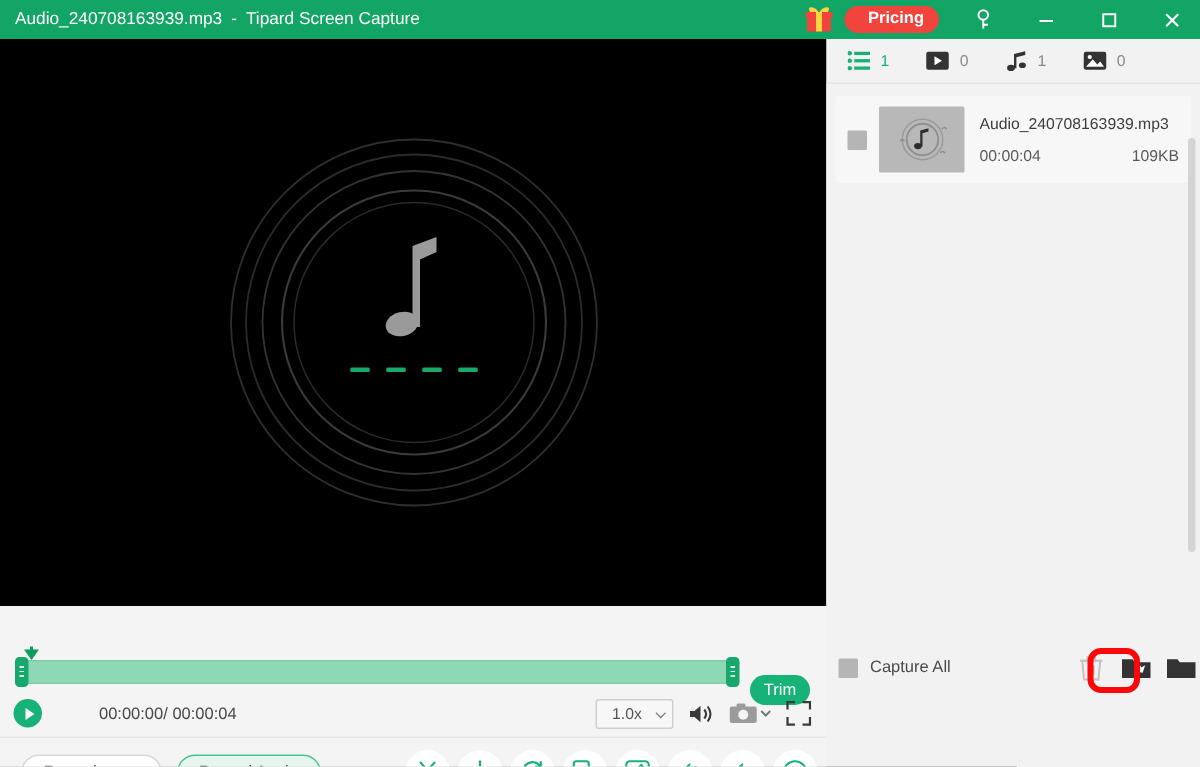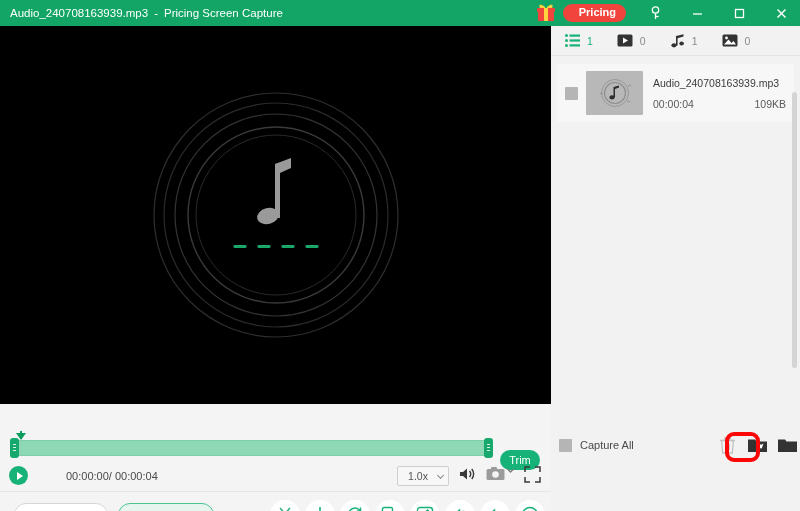--- a/index.html
+++ b/index.html
@@ -94,21 +94,21 @@
     background: #16b277; display: flex; align-items: center; justify-content: center;
     cursor: pointer; flex: none;
   }
   .play-btn::after {
     content: ""; width: 0; height: 0;
     border-left: 6px solid #fff; border-top: 4px solid transparent; border-bottom: 4px solid transparent;
     margin-left: 2px;
   }
   .time-text { margin-left: 10px; font-size: 11px; color: #4a4a4a; white-space: nowrap; padding-left: 28px; }
   .ctrl-right {
-    margin-left: auto; margin-right: 10px; display: flex; align-items: flex-start; gap: 9px;
+    margin-left: auto; margin-right: 10px; display: flex; align-items: center; gap: 9px;
   }
   .speed-select {
     width: 52px; height: 20px; border: 1px solid #cfcfcf; background: #f7f7f7;
     border-radius: 2px; font-size: 10.5px; color: #555; text-align: center;
     display: flex; align-items: center; justify-content: center; position: relative; cursor: pointer;
   }
   .speed-select .chev {
     position: absolute; right: 5px; top: 6px;
     width: 5px; height: 5px; border-right: 1.3px solid #888; border-bottom: 1.3px solid #888;
     transform: rotate(45deg);
@@ -184,21 +184,21 @@
   }
 </style>
 </head>
 <body>
 
 <div id="app">
 
   <div class="titlebar">
     <span class="title-text">Audio_240708163939.mp3</span>
     <span class="title-text" style="margin-left:6px;">-</span>
-    <span class="title-text" style="margin-left:6px;">Pricing Screen Capture</span>
+    <span class="title-text" style="margin-left:6px;">Tipard Screen Capture</span>
 
     <div class="title-right">
       <span class="gift-icon">
         <svg width="22" height="20" viewBox="0 0 22 20">
           <path d="M5 5 Q3 1 7 2 Q10 3 11 6 Q12 3 15 2 Q19 1 17 5 Z" fill="#ffd23f"></path>
           <rect x="2" y="5" width="18" height="4" rx="1" fill="#f0443c"></rect>
           <rect x="3" y="9" width="16" height="9" rx="1" fill="#f0443c"></rect>
           <rect x="9" y="5" width="4" height="13" fill="#ffd23f"></rect>
         </svg>
       </span>

